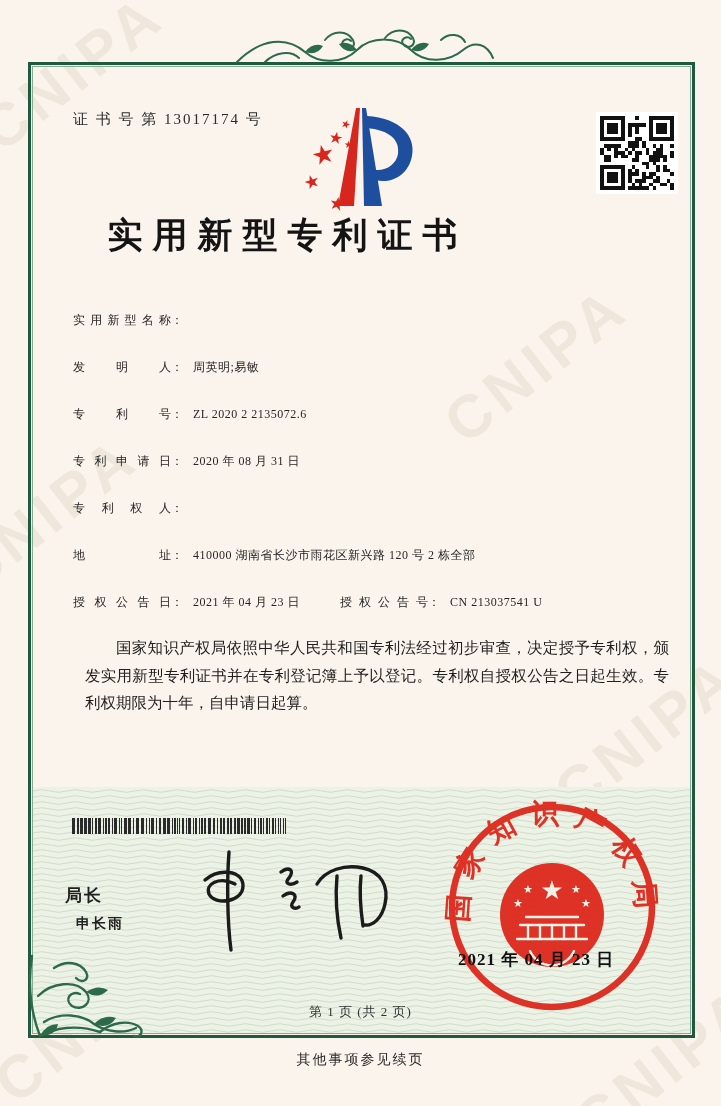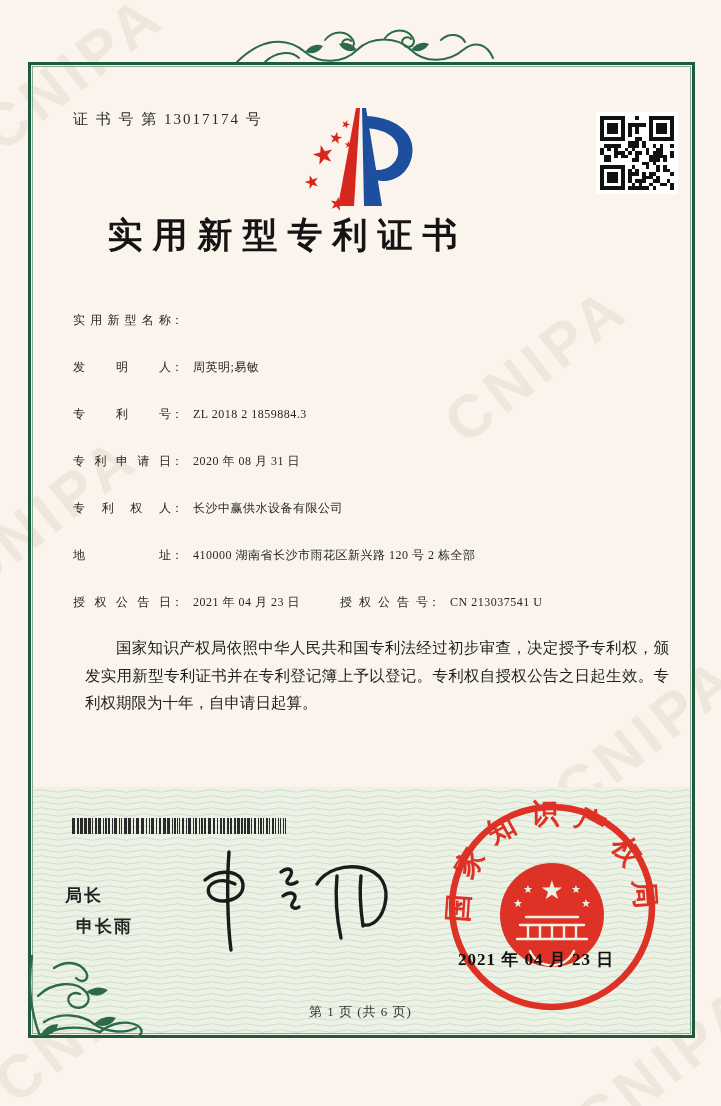--- a/index.html
+++ b/index.html
@@ -39,21 +39,21 @@
 
   .bodytext{position:absolute;left:73px;top:634px;width:596px;font-size:15.5px;
             line-height:1.78;color:#1f1f1f;text-align:justify;}
   .bodytext p{margin:0 0 2px 12px;text-indent:2em;}
 
   .barcode{position:absolute;left:72px;top:818px;}
 
   .sig-pos{position:absolute;left:65px;top:884px;font-family:"Liberation Sans","DejaVu Sans",sans-serif;
            font-weight:bold;font-size:17px;color:#222;letter-spacing:2px;}
   .sig-name{position:absolute;left:76px;top:915px;font-family:"Liberation Sans","DejaVu Sans",sans-serif;
-           font-weight:bold;font-size:17px;color:#222;letter-spacing:2px;}
+           font-weight:bold;font-size:14px;color:#222;letter-spacing:2px;}
   .sig-hand{position:absolute;left:185px;top:846px;}
 
   .seal{position:absolute;left:440px;top:795px;width:224px;height:224px;opacity:0.93;}
   .seal-date{position:absolute;left:458px;top:948px;width:200px;font-size:17px;
              font-weight:bold;color:#101010;letter-spacing:1px;}
 
   .page-info{position:absolute;left:0;top:1003px;width:721px;text-align:center;
              font-size:13px;color:#333;letter-spacing:1px;}
   .cont-note{position:absolute;left:0;top:1051px;width:721px;text-align:center;
              font-size:14px;color:#2a2a2a;letter-spacing:2px;}
@@ -305,31 +305,30 @@
         <span class="fcolon">：</span>
     </div>
     <div class="frow">
       <span class="flabel">发明人</span>
         <span class="fcolon">：</span>
         <span class="fvalue">周英明;易敏</span>
     </div>
     <div class="frow">
       <span class="flabel">专利号</span>
         <span class="fcolon">：</span>
-        <span class="fvalue">ZL 2018 2 1859884.3</span>
+        <span class="fvalue">ZL 2020 2 2135072.6</span>
     </div>
     <div class="frow">
       <span class="flabel">专利申请日</span>
         <span class="fcolon">：</span>
         <span class="fvalue">2020 年 08 月 31 日</span>
     </div>
     <div class="frow">
       <span class="flabel">专利权人</span>
         <span class="fcolon">：</span>
-        <span class="fvalue">长沙中赢供水设备有限公司</span>
     </div>
     <div class="frow">
       <span class="flabel">地址</span>
         <span class="fcolon">：</span>
         <span class="fvalue">410000 湖南省长沙市雨花区新兴路 120 号 2 栋全部</span>
     </div>
     <div class="frow">
       <span class="flabel">授权公告日</span>
         <span class="fcolon">：</span>
         <span class="fvalue">2021 年 04 月 23 日</span>
@@ -448,15 +447,16 @@
         <path d="M-26,10 H26"></path>
         <path d="M-32,18 H32"></path>
         <path d="M-24,18 V32 M-12,18 V32 M0,18 V32 M12,18 V32 M24,18 V32"></path>
         <path d="M-35,32 H35"></path>
         <path d="M-22,44 A24,24 0 0 0 22,44"></path>
       </g>
     </g>
   </svg>
   <div class="seal-date">2021 年 04 月 23 日</div>
 
-  <div class="page-info">第 1 页 (共 6 页)</div>
+  <div class="page-info">第 1 页 (共 2 页)</div>
+  <div class="cont-note">其他事项参见续页</div>
 
 </div>
 
 </body></html>

